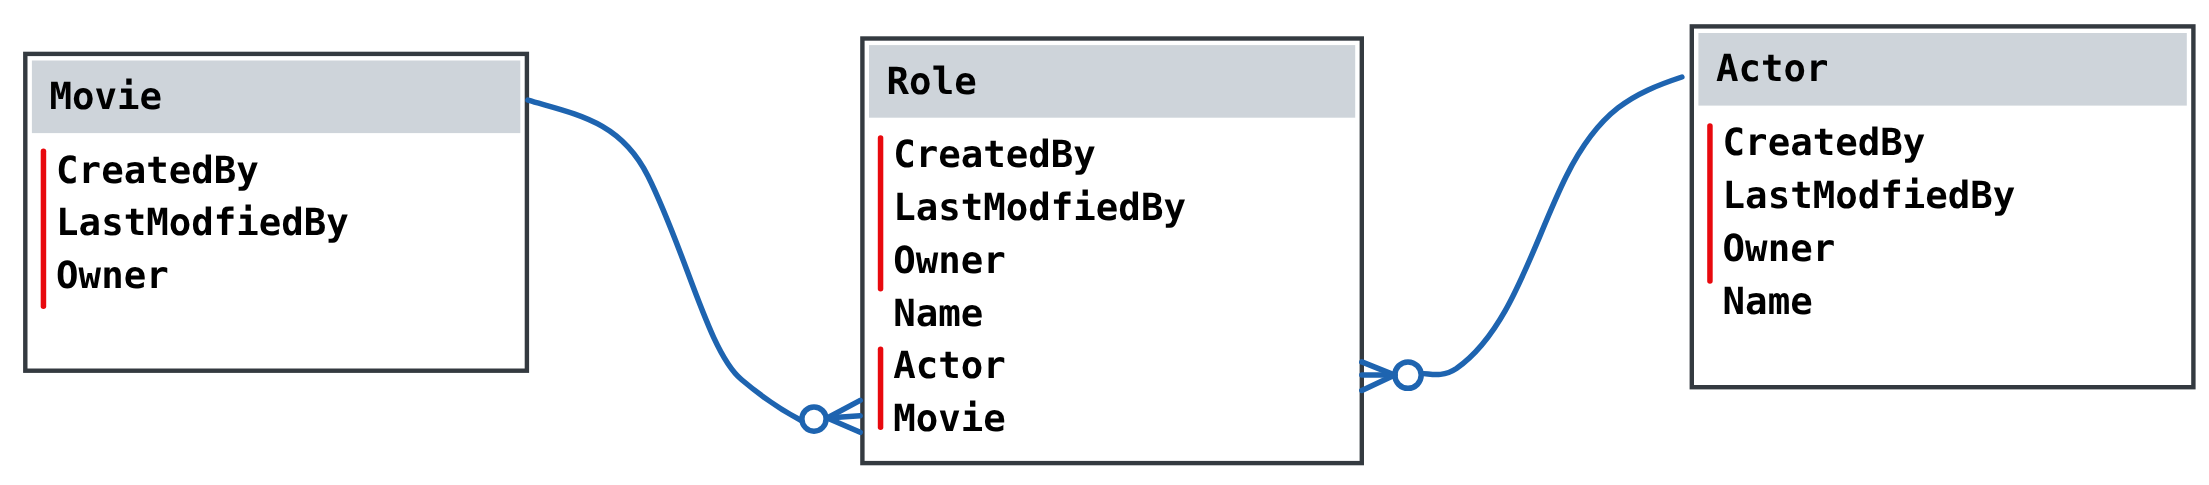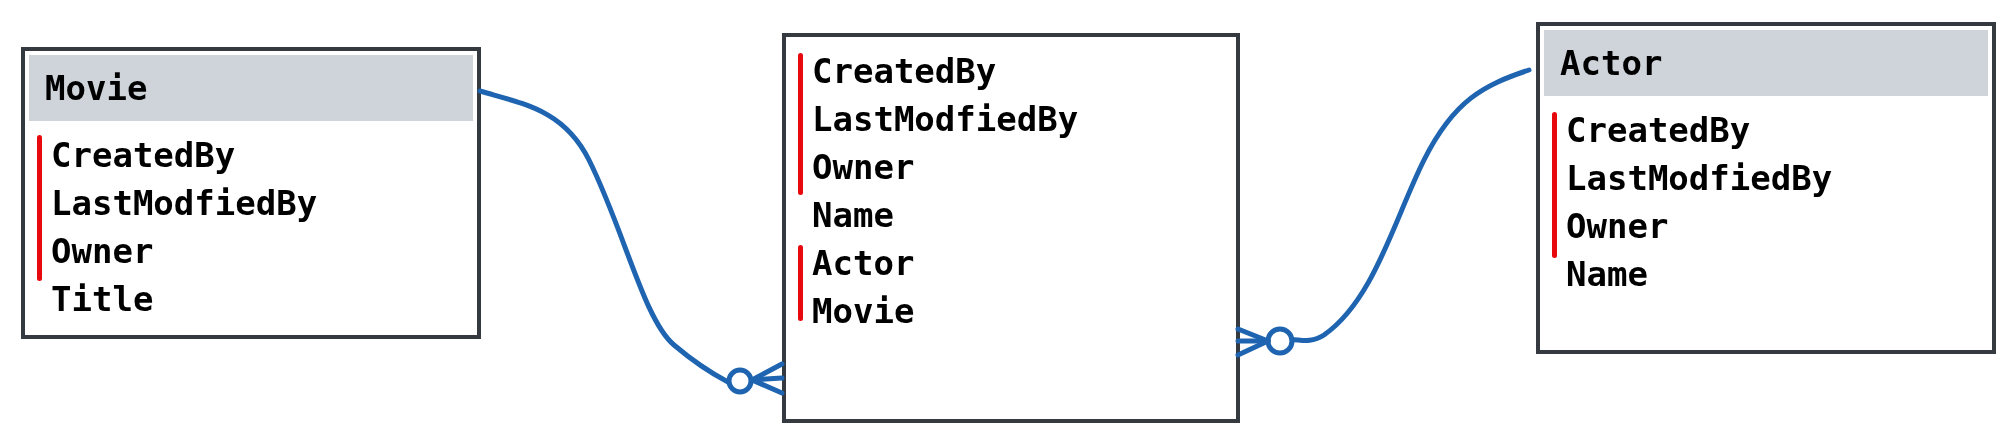--- a/index.html
+++ b/index.html
@@ -78,25 +78,27 @@
 
   <div class="entity" style="left:17px; top:47px; width:460px; height:292px;">
     <div class="header">
       <span>Movie</span>
     </div>
     <div class="fields">
       <div class="marker" style="top:14px; height:146px;"></div>
       <div class="field">CreatedBy</div>
       <div class="field">LastModfiedBy</div>
       <div class="field">Owner</div>
-      <div class="field">Title</div>
     </div>
   </div>
 
   <div class="entity" style="left:778px; top:33px; width:458px; height:390px;">
+    <div class="header">
+      <span>Role</span>
+    </div>
     <div class="fields">
       <div class="marker" style="top:16px; height:142px;"></div>
       <div class="marker" style="top:208px; height:76px;"></div>
       <div class="field">CreatedBy</div>
       <div class="field">LastModfiedBy</div>
       <div class="field">Owner</div>
       <div class="field">Name</div>
       <div class="field">Actor</div>
       <div class="field">Movie</div>
     </div>

